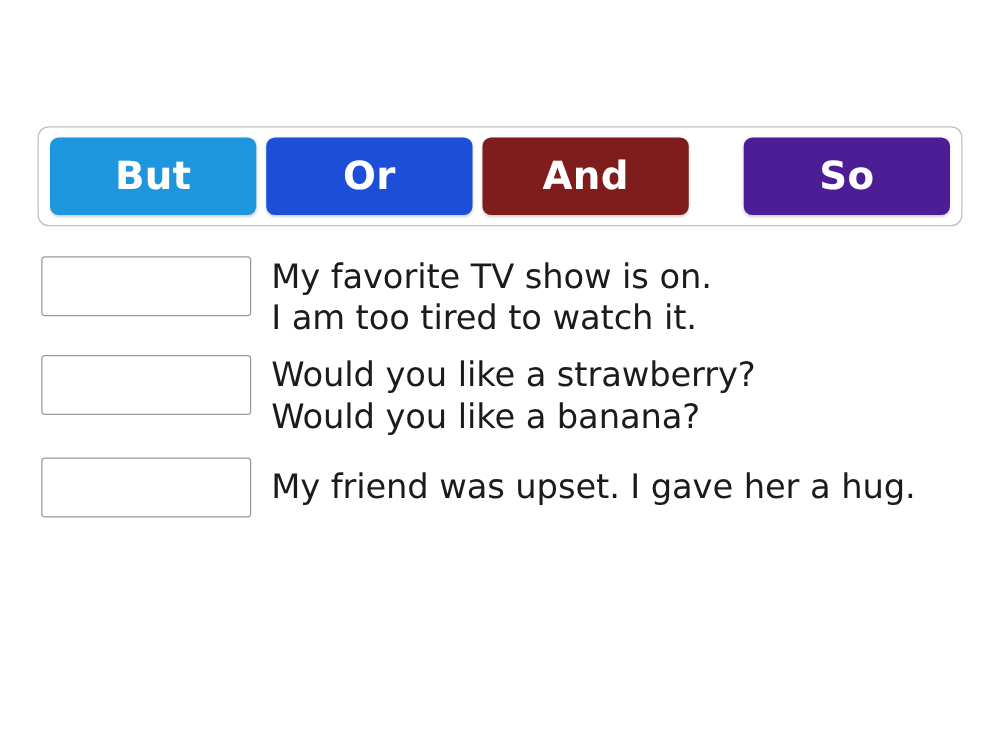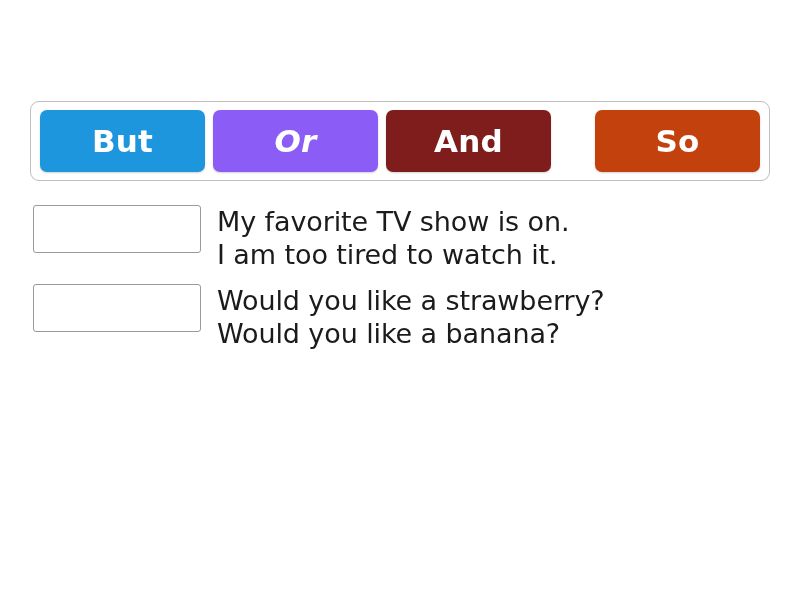--- a/index.html
+++ b/index.html
@@ -49,23 +49,23 @@
     color: #ffffff;
     font-size: 31px;
     font-weight: bold;
     letter-spacing: 0.2px;
     line-height: 1;
     user-select: none;
     box-shadow: 0 1px 2px rgba(0,0,0,0.18);
   }
 
   .tile-blue   { background: #1e96dd; }
-  .tile-red    { background: #8b5cf6; font-style: italic; }
+  .tile-red    { background: #1d4ed8; }
   .tile-orange { background: #7f1d1d; }
-  .tile-green  { background: #c2410c; margin-left: 40px; }
+  .tile-green  { background: #4c1d95; margin-left: 40px; }
 
   
   .rows {
     position: absolute;
     left: 33px;
     top: 205px;
     width: 740px;
   }
 
   .row {
@@ -133,16 +133,20 @@
 I am too tired to watch it.</div>
     </div>
 
 
     <div class="row row-3">
       <div class="dropzone"></div>
       <div class="prompt">Would you like a strawberry?
 Would you like a banana?</div>
     </div>
 
+    <div class="row single row-4">
+      <div class="dropzone"></div>
+      <div class="prompt">My friend was upset. I gave her a hug.</div>
+    </div>
 
   </div>
 
 </div>
 
 </body></html>

